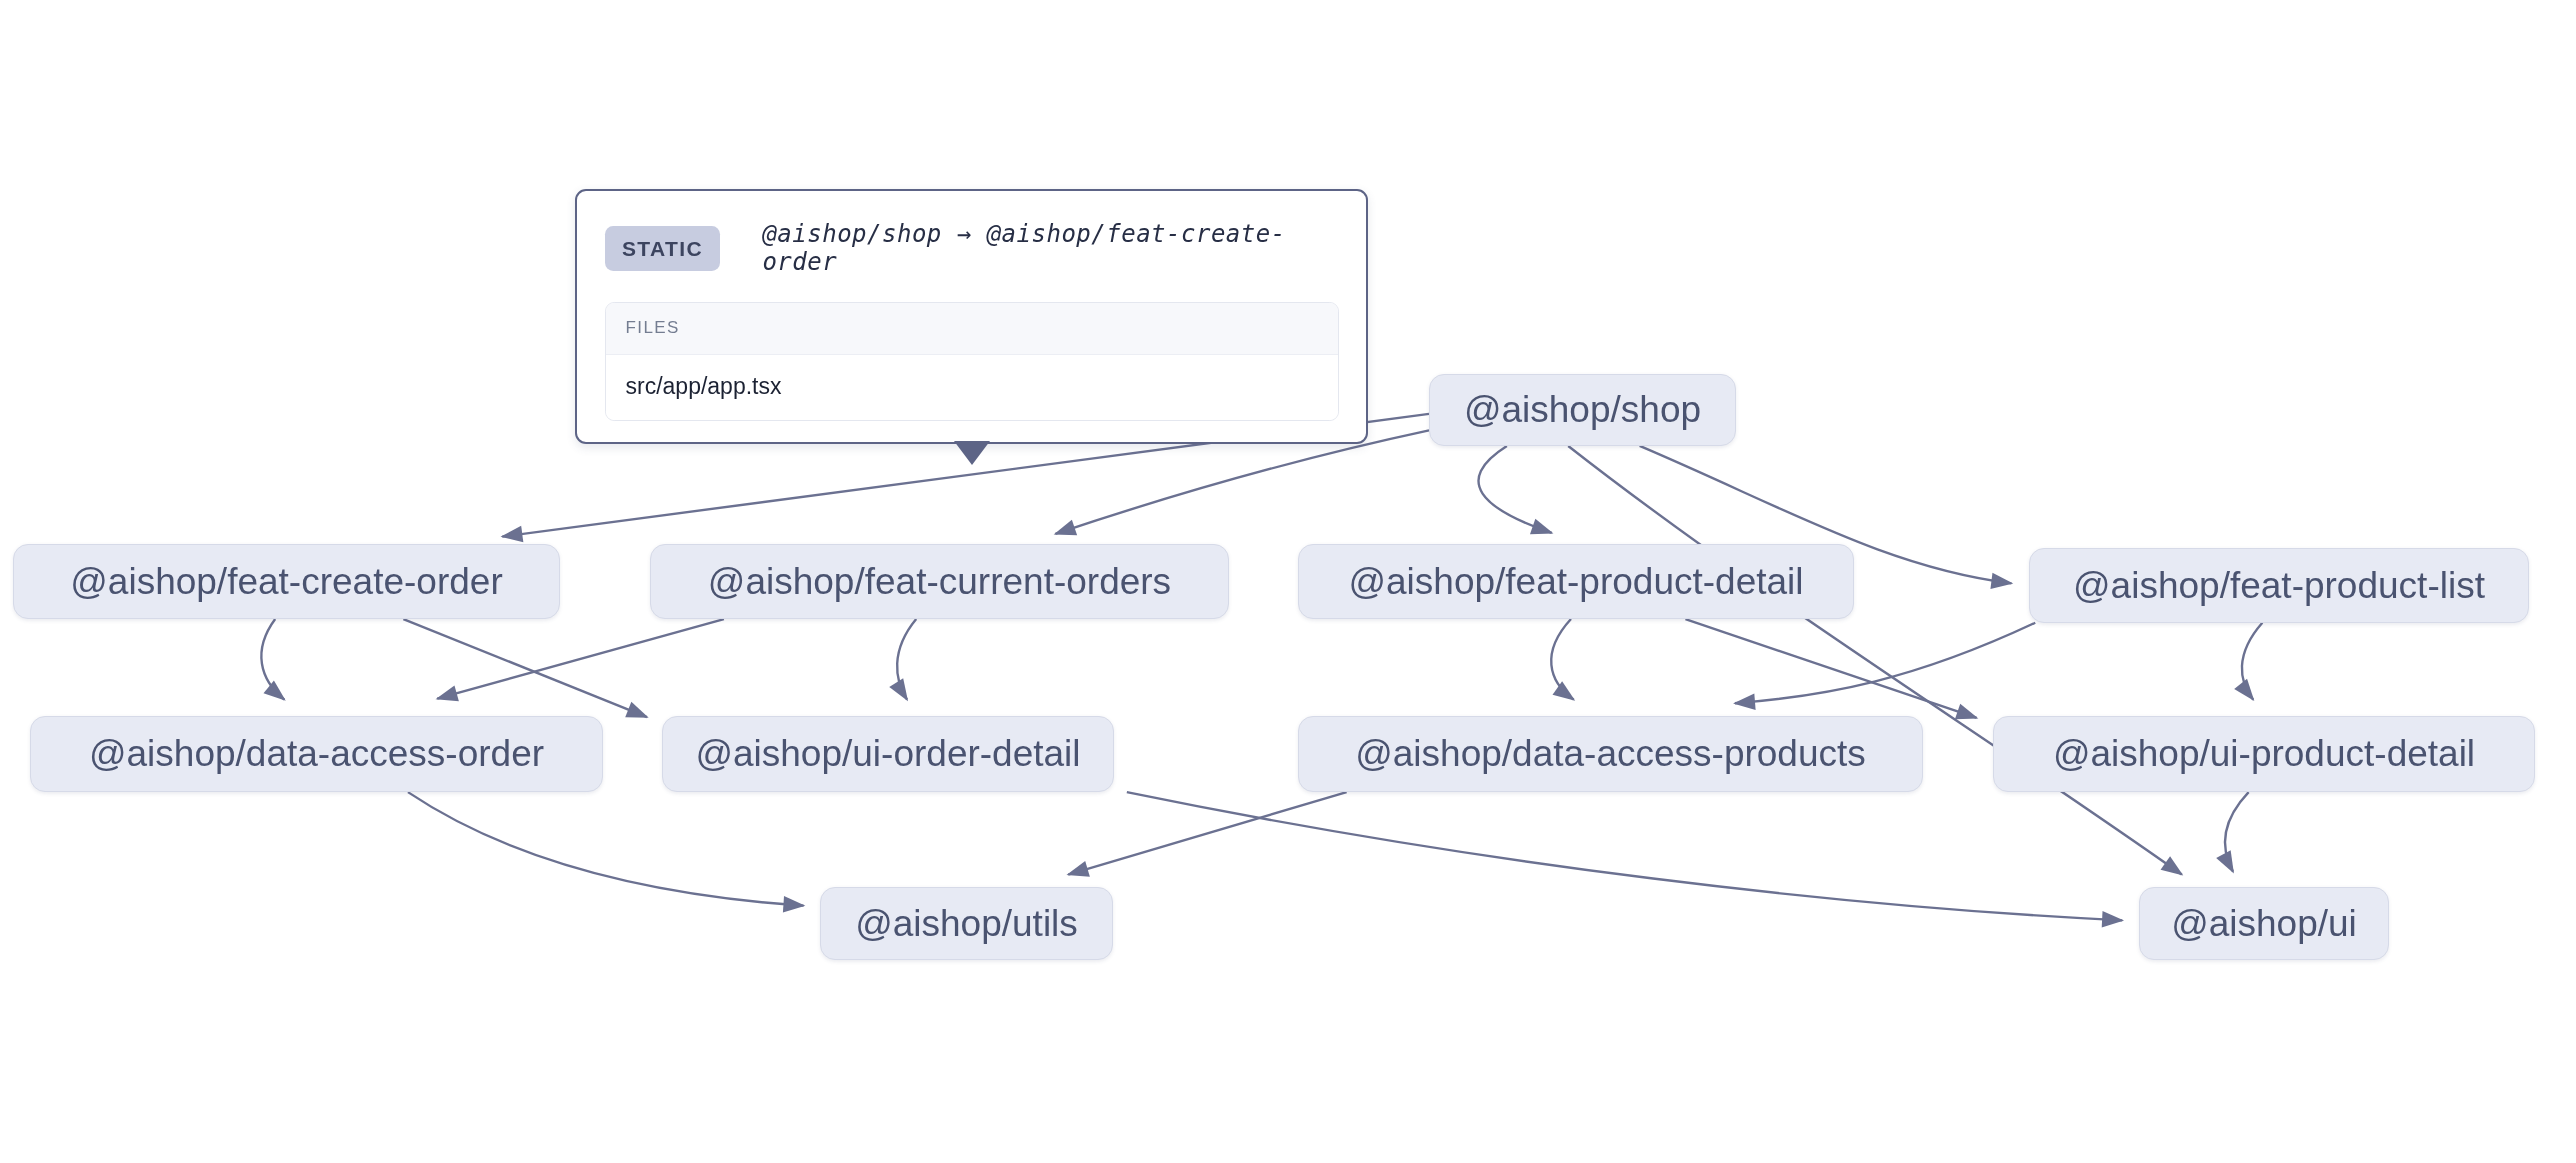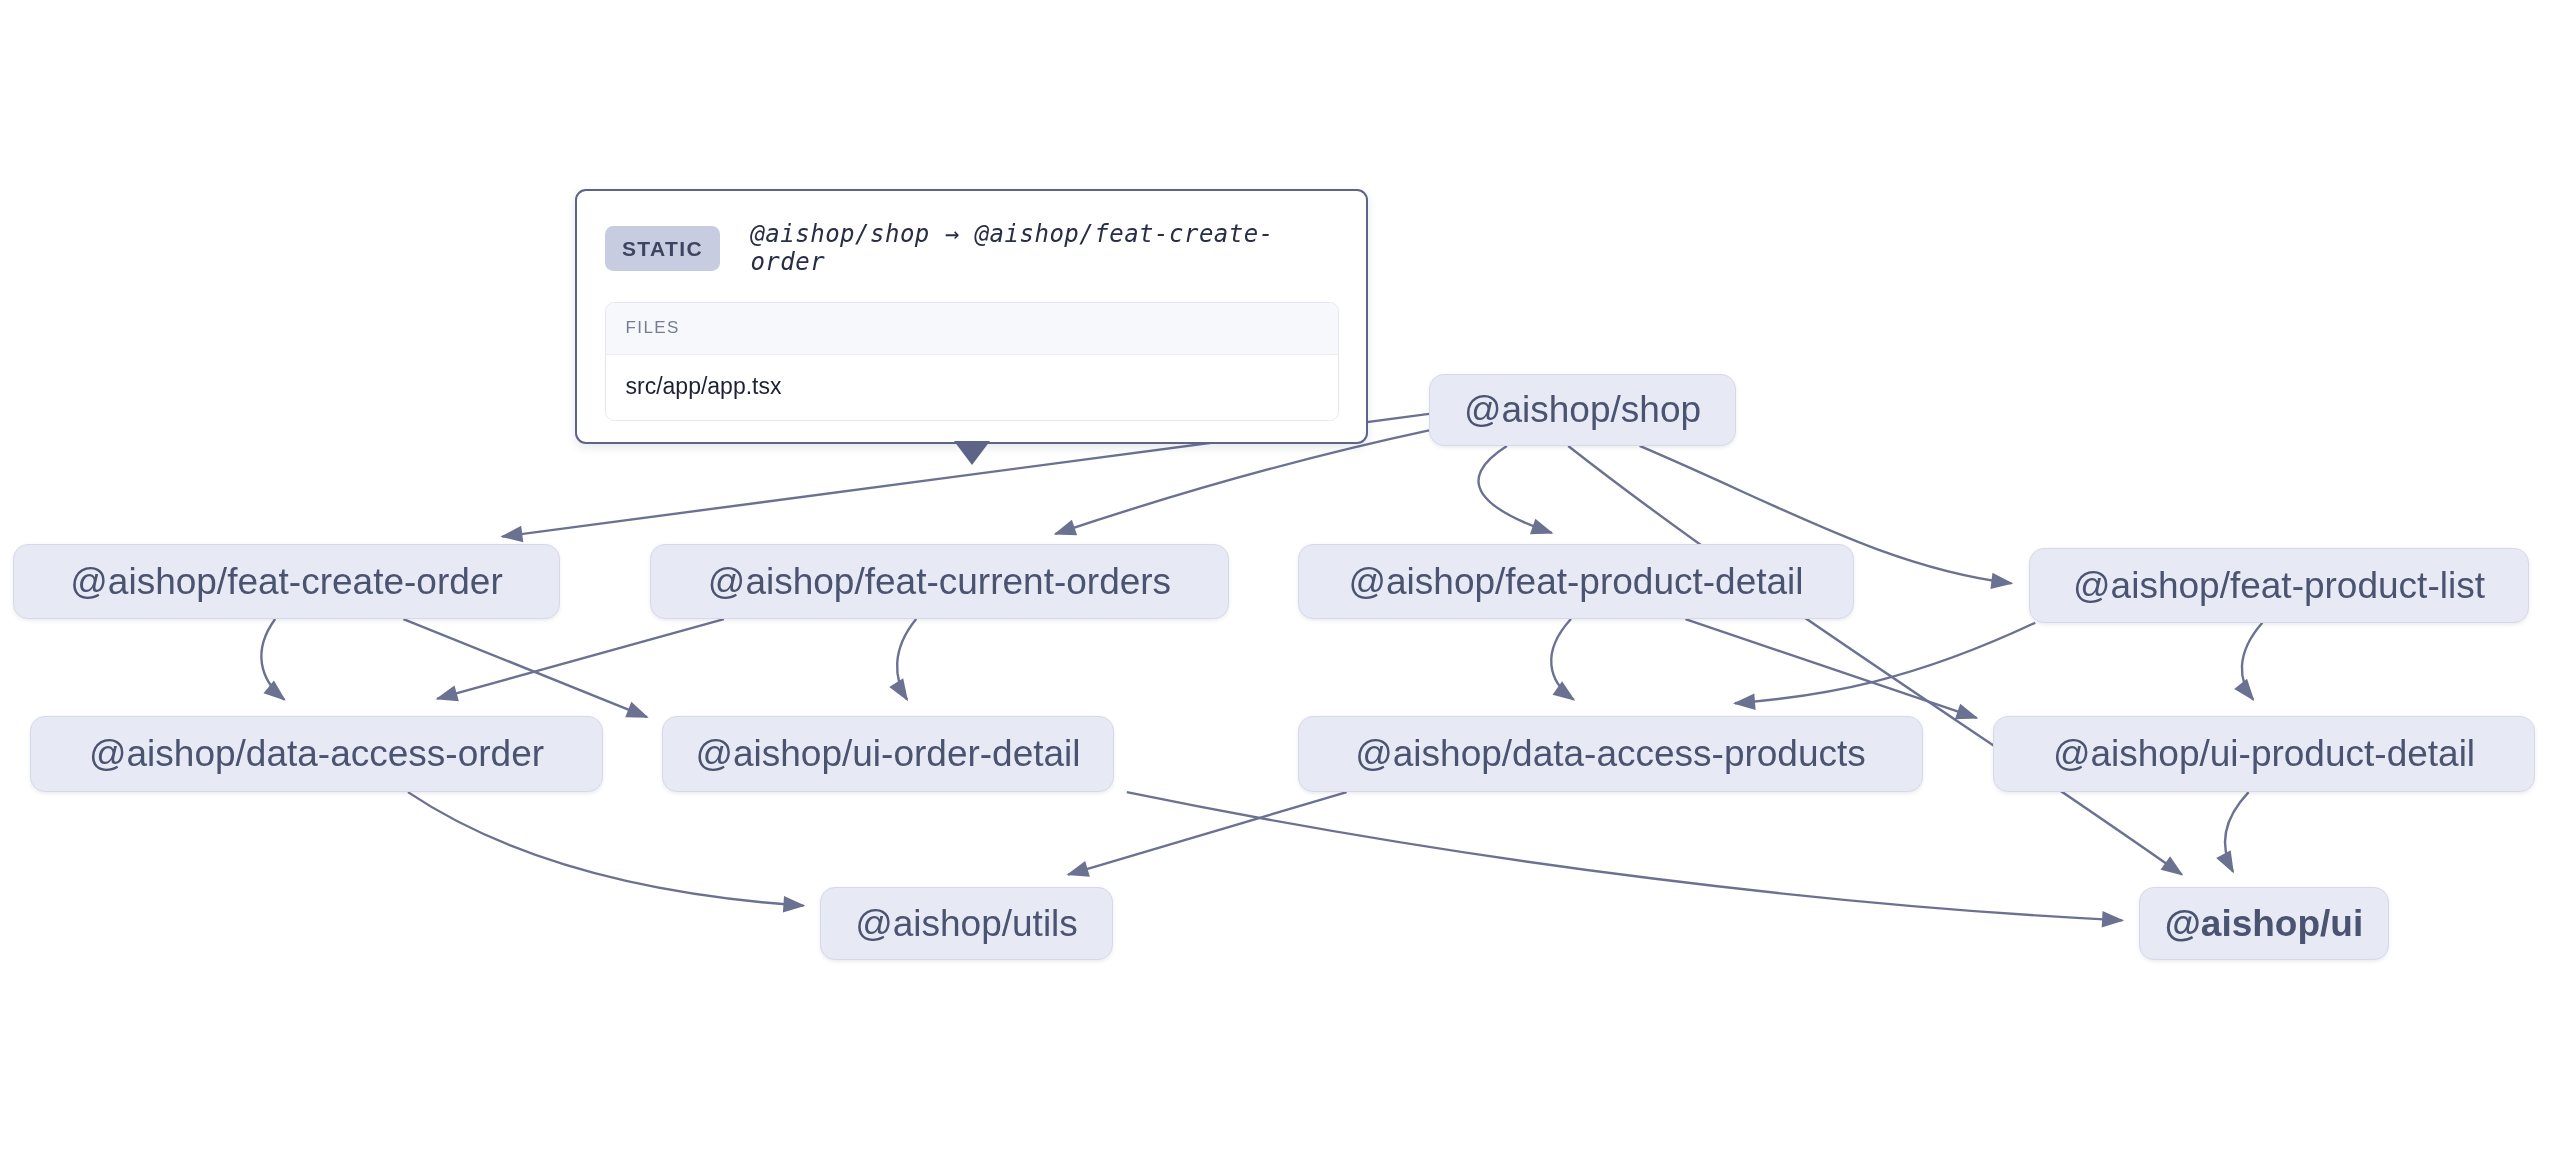--- a/index.html
+++ b/index.html
@@ -14,21 +14,21 @@
   
   #edges{position:absolute;left:0;top:0;}
   .edge{fill:none;stroke:var(--edge);stroke-width:2.6px;}
   
   .tooltip{position:absolute;box-sizing:border-box;background:#ffffff;
            border:2.7px solid var(--tip-border);border-radius:11px;
            box-shadow:0 3.7px 9.2px rgba(60,70,110,0.12);}
   .tooltip-pointer{position:absolute;left:50%;bottom:-23px;transform:translateX(-50%);
            width:0;height:0;border-left:18.3px solid transparent;border-right:18.3px solid transparent;
            border-top:24px solid var(--tip-border);}
-  .tip-head{display:flex;align-items:center;gap:30px;padding:29px 29px 22px 27.5px;justify-content:center;}
+  .tip-head{display:flex;align-items:center;gap:42px;padding:29px 29px 22px 27.5px;justify-content:center;}
   .tip-badge{background:var(--badge-bg);color:var(--badge-text);border-radius:8.2px;
            padding:12px 17.4px;font-size:21px;font-weight:700;letter-spacing:1.4px;line-height:1;}
   .tip-title{font-family:"DejaVu Sans Mono","Liberation Mono",monospace;
            font-size:24px;color:#272e45;letter-spacing:0.5px;font-style:italic;}
   .tip-files{margin:3.7px 27.5px 0 27.5px;border:1.8px solid #e4e7ef;border-radius:9.2px;overflow:hidden;}
   .tip-files-head{background:#f7f8fb;border-bottom:1.8px solid #eceef4;
            padding:15.6px 20px;font-size:17px;letter-spacing:1.4px;color:#747d91;font-weight:400;}
   .tip-file-row{padding:18.3px 20px 20px 20px;font-size:23px;color:#1c2233;background:#ffffff;}
 </style>
 </head>
@@ -67,21 +67,21 @@
       <div class="node" style="left: 1429px; top: 374px; width: 307px; height: 72px;">@aishop/shop</div>
       <div class="node" style="left: 13px; top: 544px; width: 547px; height: 75px;">@aishop/feat-create-order</div>
       <div class="node" style="left: 650px; top: 544px; width: 579px; height: 75px;">@aishop/feat-current-orders</div>
       <div class="node" style="left: 1298px; top: 544px; width: 556px; height: 75px;">@aishop/feat-product-detail</div>
       <div class="node" style="left: 2029px; top: 548px; width: 500px; height: 75px;">@aishop/feat-product-list</div>
       <div class="node" style="left: 30px; top: 716px; width: 573px; height: 76px;">@aishop/data-access-order</div>
       <div class="node" style="left: 662px; top: 716px; width: 452px; height: 76px;">@aishop/ui-order-detail</div>
       <div class="node" style="left: 1298px; top: 716px; width: 625px; height: 76px;">@aishop/data-access-products</div>
       <div class="node" style="left: 1993px; top: 716px; width: 542px; height: 76px;">@aishop/ui-product-detail</div>
       <div class="node" style="left: 820px; top: 887px; width: 293px; height: 73px;">@aishop/utils</div>
-      <div class="node" style="left: 2139px; top: 887px; width: 250px; height: 73px; font-weight: bold;">@aishop/ui</div>
+      <div class="node" style="left: 2139px; top: 887px; width: 250px; height: 73px;">@aishop/ui</div>
     </div>
 
   <div class="tooltip" style="left:575px;top:189px;width:793px;height:255px;">
     <div class="tip-head">
       <span class="tip-badge">STATIC</span>
       <span class="tip-title">@aishop/shop → @aishop/feat-create-order</span>
     </div>
     <div class="tip-files">
       <div class="tip-files-head">FILES</div>
       <div class="tip-file-row">src/app/app.tsx</div>

